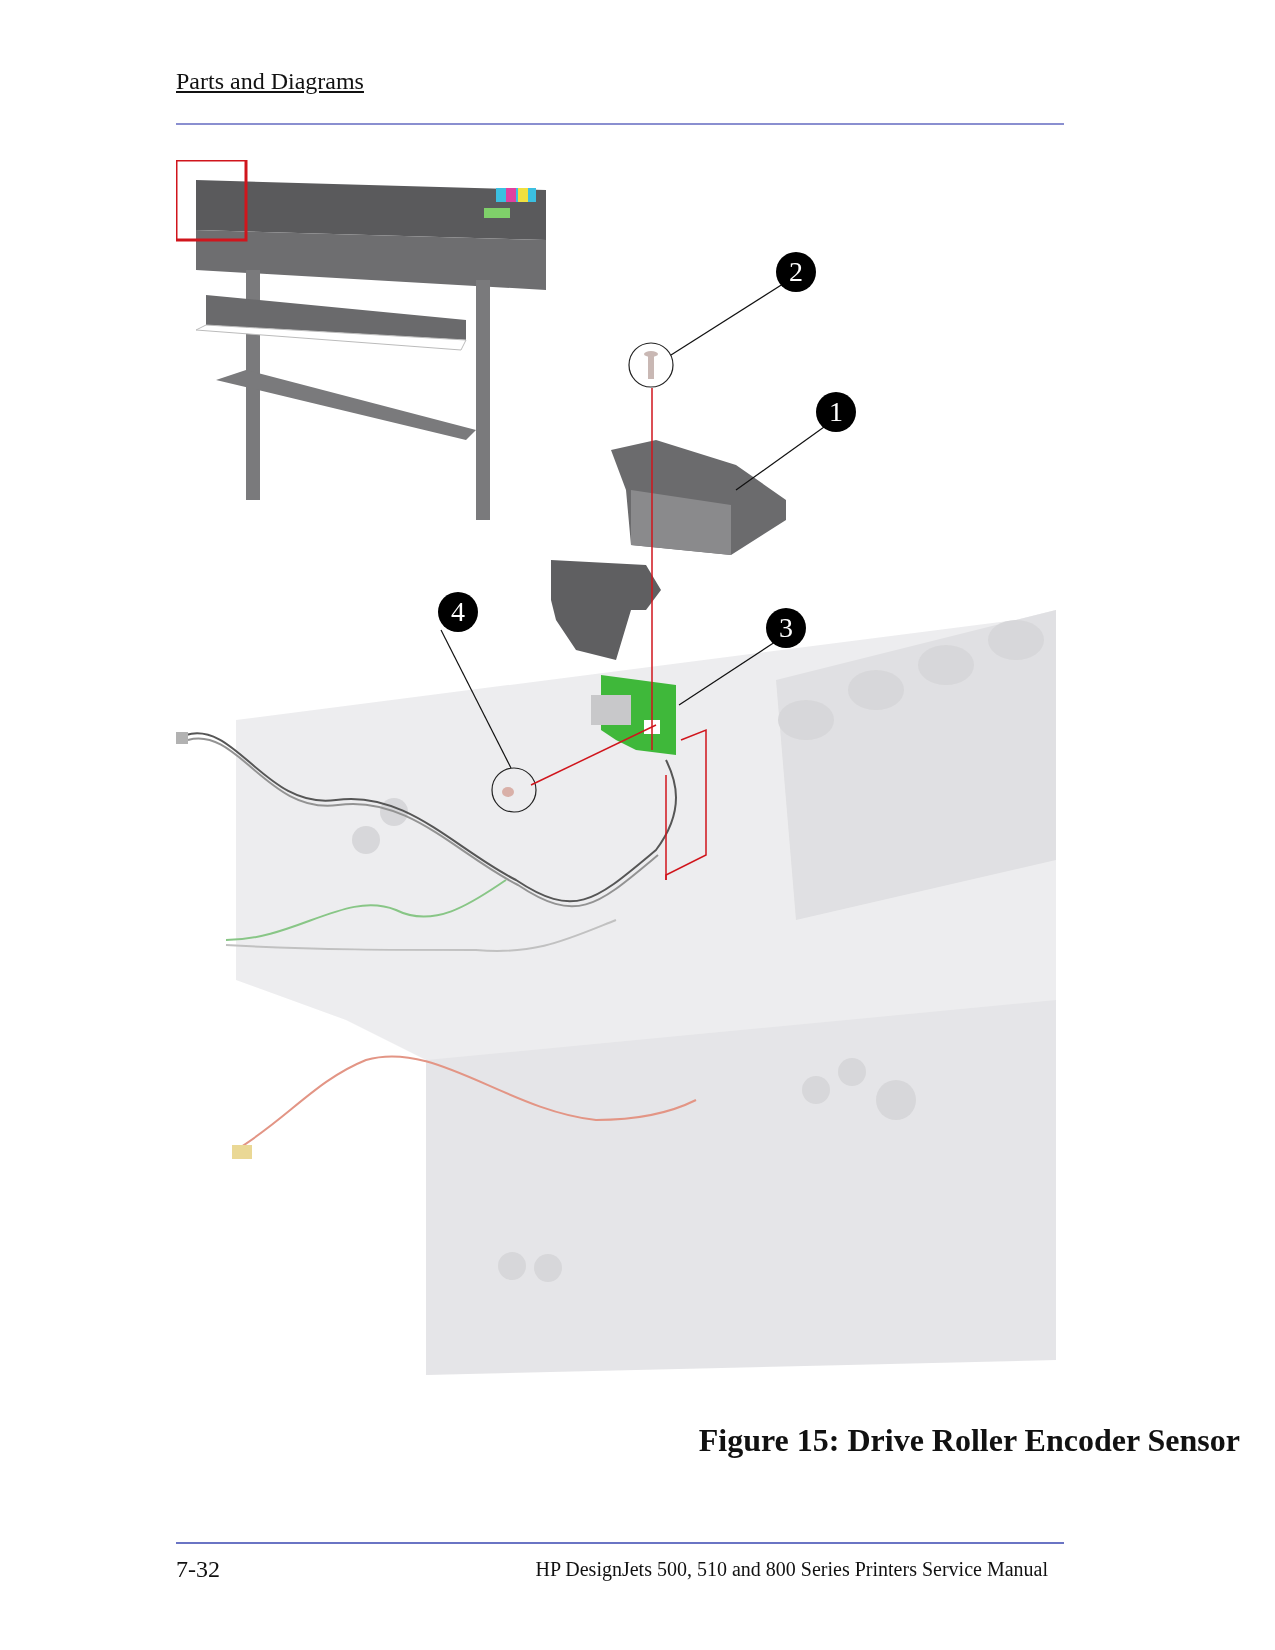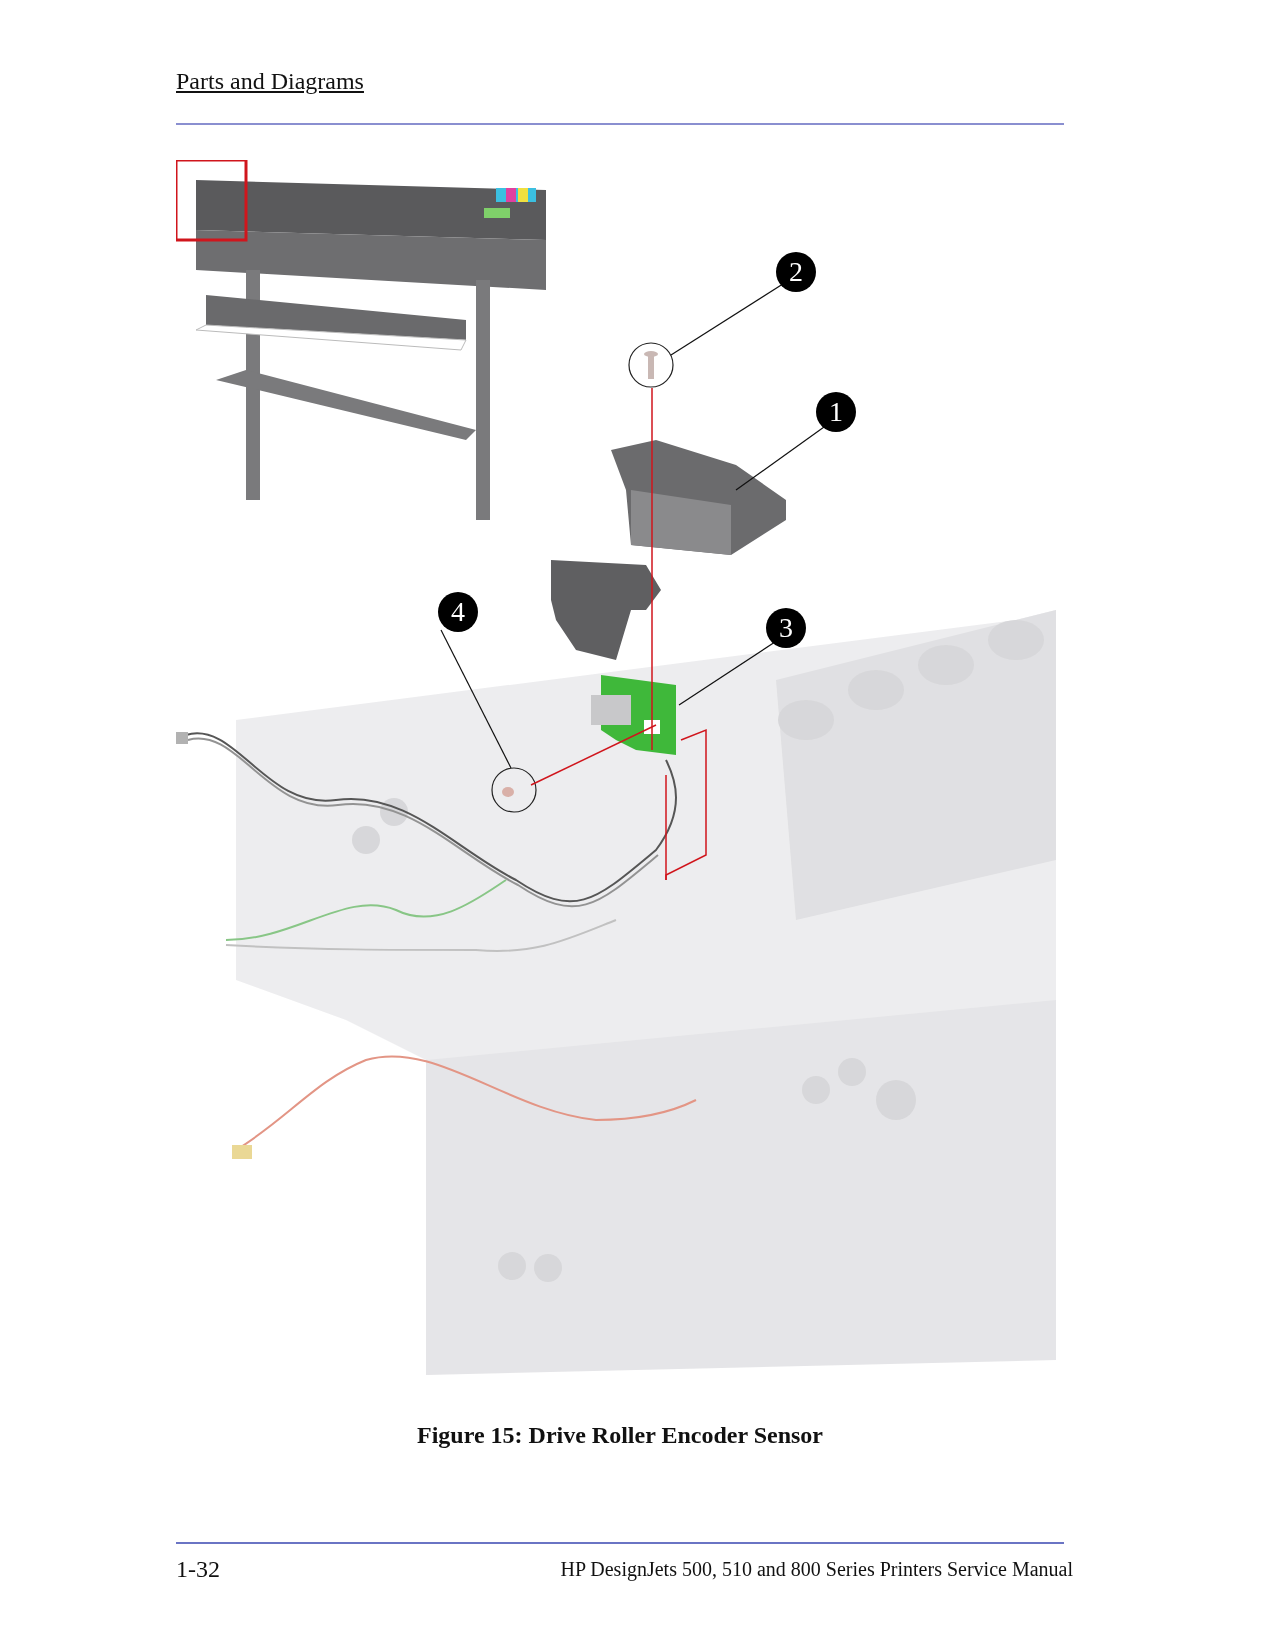--- a/index.html
+++ b/index.html
@@ -2,23 +2,23 @@
 <html><head>
 <meta charset="utf-8">
 <style>
   html, body { margin:0; padding:0; background:#ffffff; }
   body { width:1275px; height:1650px; position:relative; overflow:hidden; font-family:"Liberation Serif", serif; color:#111; }
   .header-title { position:absolute; left:176px; top:68px; font-size:24px; font-family:"Liberation Serif", serif;text-decoration:underline; }
   .rule { position:absolute; height:2px; background:#8a8fd0; }
   .rule.top { left:176px; top:123px; width:888px; }
   .rule.bottom { left:176px; top:1542px; width:888px; background:#6a74c4; }
   .figure { position:absolute; left:176px; top:160px; width:888px; height:1230px; }
-  .caption { position:absolute; left:0; width:1240px; top:1422px; text-align:center; font-weight:bold; font-size:24px;font-family:Liberation Serif, serif; }
+  .caption { position:absolute; left:0; width:1240px; top:1422px; text-align:right; font-weight:bold; font-size:32px;font-family:Liberation Serif, serif; }
   .footer-left { position:absolute; left:176px; top:1556px; font-size:24px; }
-  .footer-right { position:absolute; right:202px; top:1558px; font-size:20px; }
+  .footer-right { position:absolute; right:227px; top:1558px; font-size:20px; }
 </style>
 </head>
 <body>
 
 <div class="header-title">Parts and Diagrams</div>
 <div class="rule top"></div>
 
 <div class="figure">
   <svg width="888" height="1230" viewBox="0 0 888 1230" xmlns="http://www.w3.org/2000/svg">
 
@@ -107,14 +107,14 @@
   
   <div style="position:absolute;left:600px;top:92px;width:40px;height:40px;border-radius:50%;background:#000;color:#fff;text-align:center;line-height:40px;font-size:28px;">2</div>
   <div style="position:absolute;left:640px;top:232px;width:40px;height:40px;border-radius:50%;background:#000;color:#fff;text-align:center;line-height:40px;font-size:28px;">1</div>
   <div style="position:absolute;left:590px;top:448px;width:40px;height:40px;border-radius:50%;background:#000;color:#fff;text-align:center;line-height:40px;font-size:28px;">3</div>
   <div style="position:absolute;left:262px;top:432px;width:40px;height:40px;border-radius:50%;background:#000;color:#fff;text-align:center;line-height:40px;font-size:28px;">4</div>
 </div>
 
 <div class="caption">Figure 15: Drive Roller Encoder Sensor</div>
 
 <div class="rule bottom"></div>
-<div class="footer-left">1-32</div>
+<div class="footer-left">7-32</div>
 <div class="footer-right">HP DesignJets 500, 510 and 800 Series Printers Service Manual</div>
 
 </body></html>

